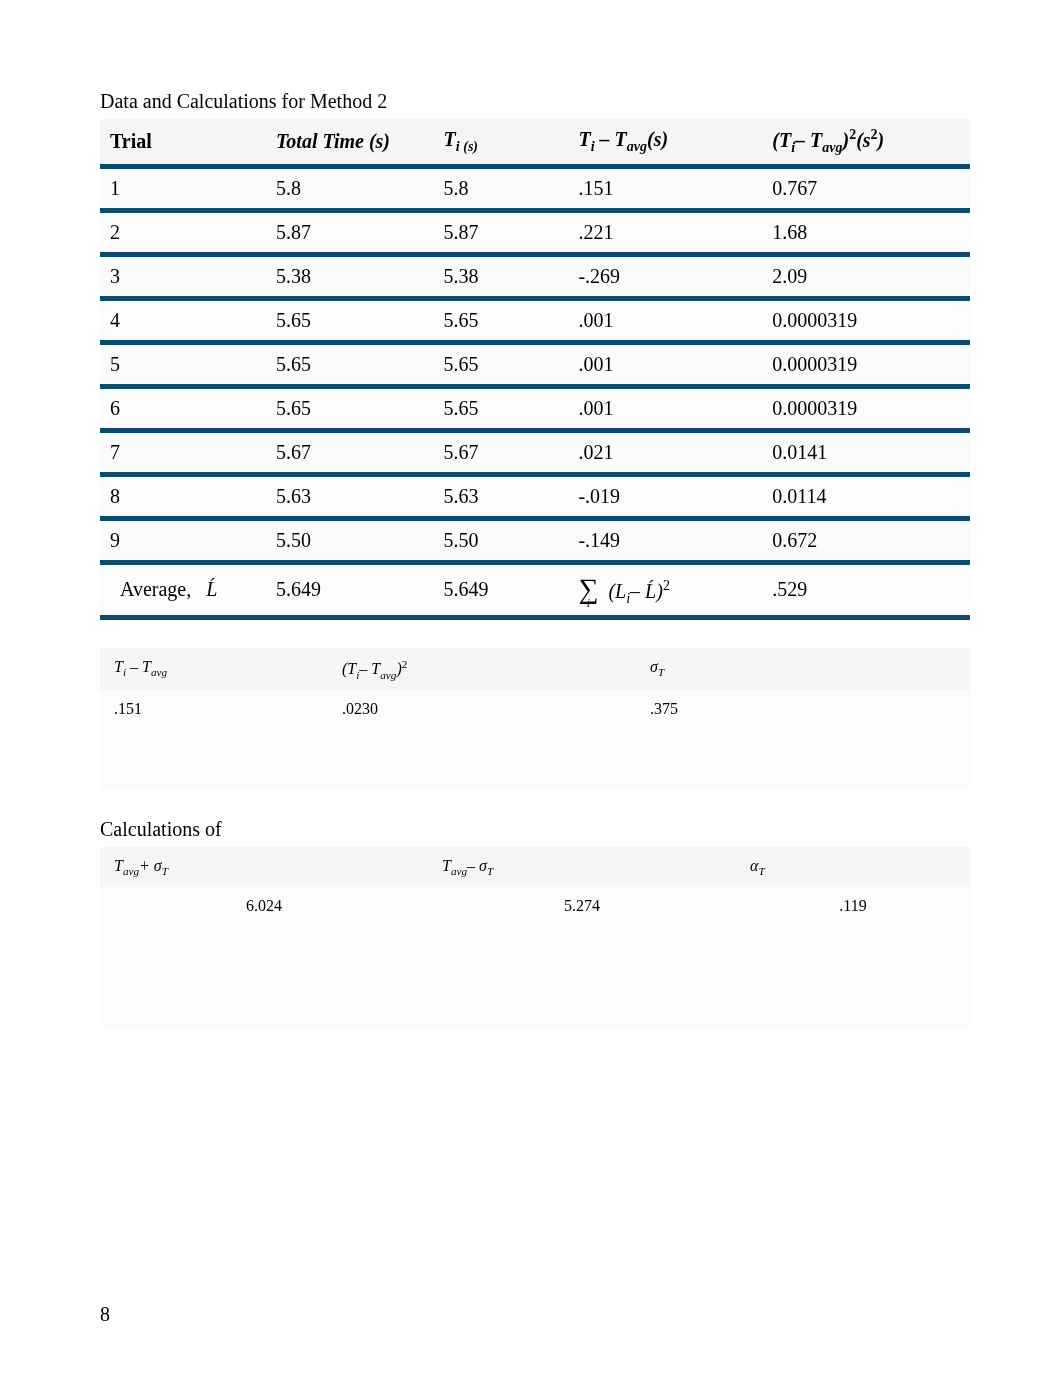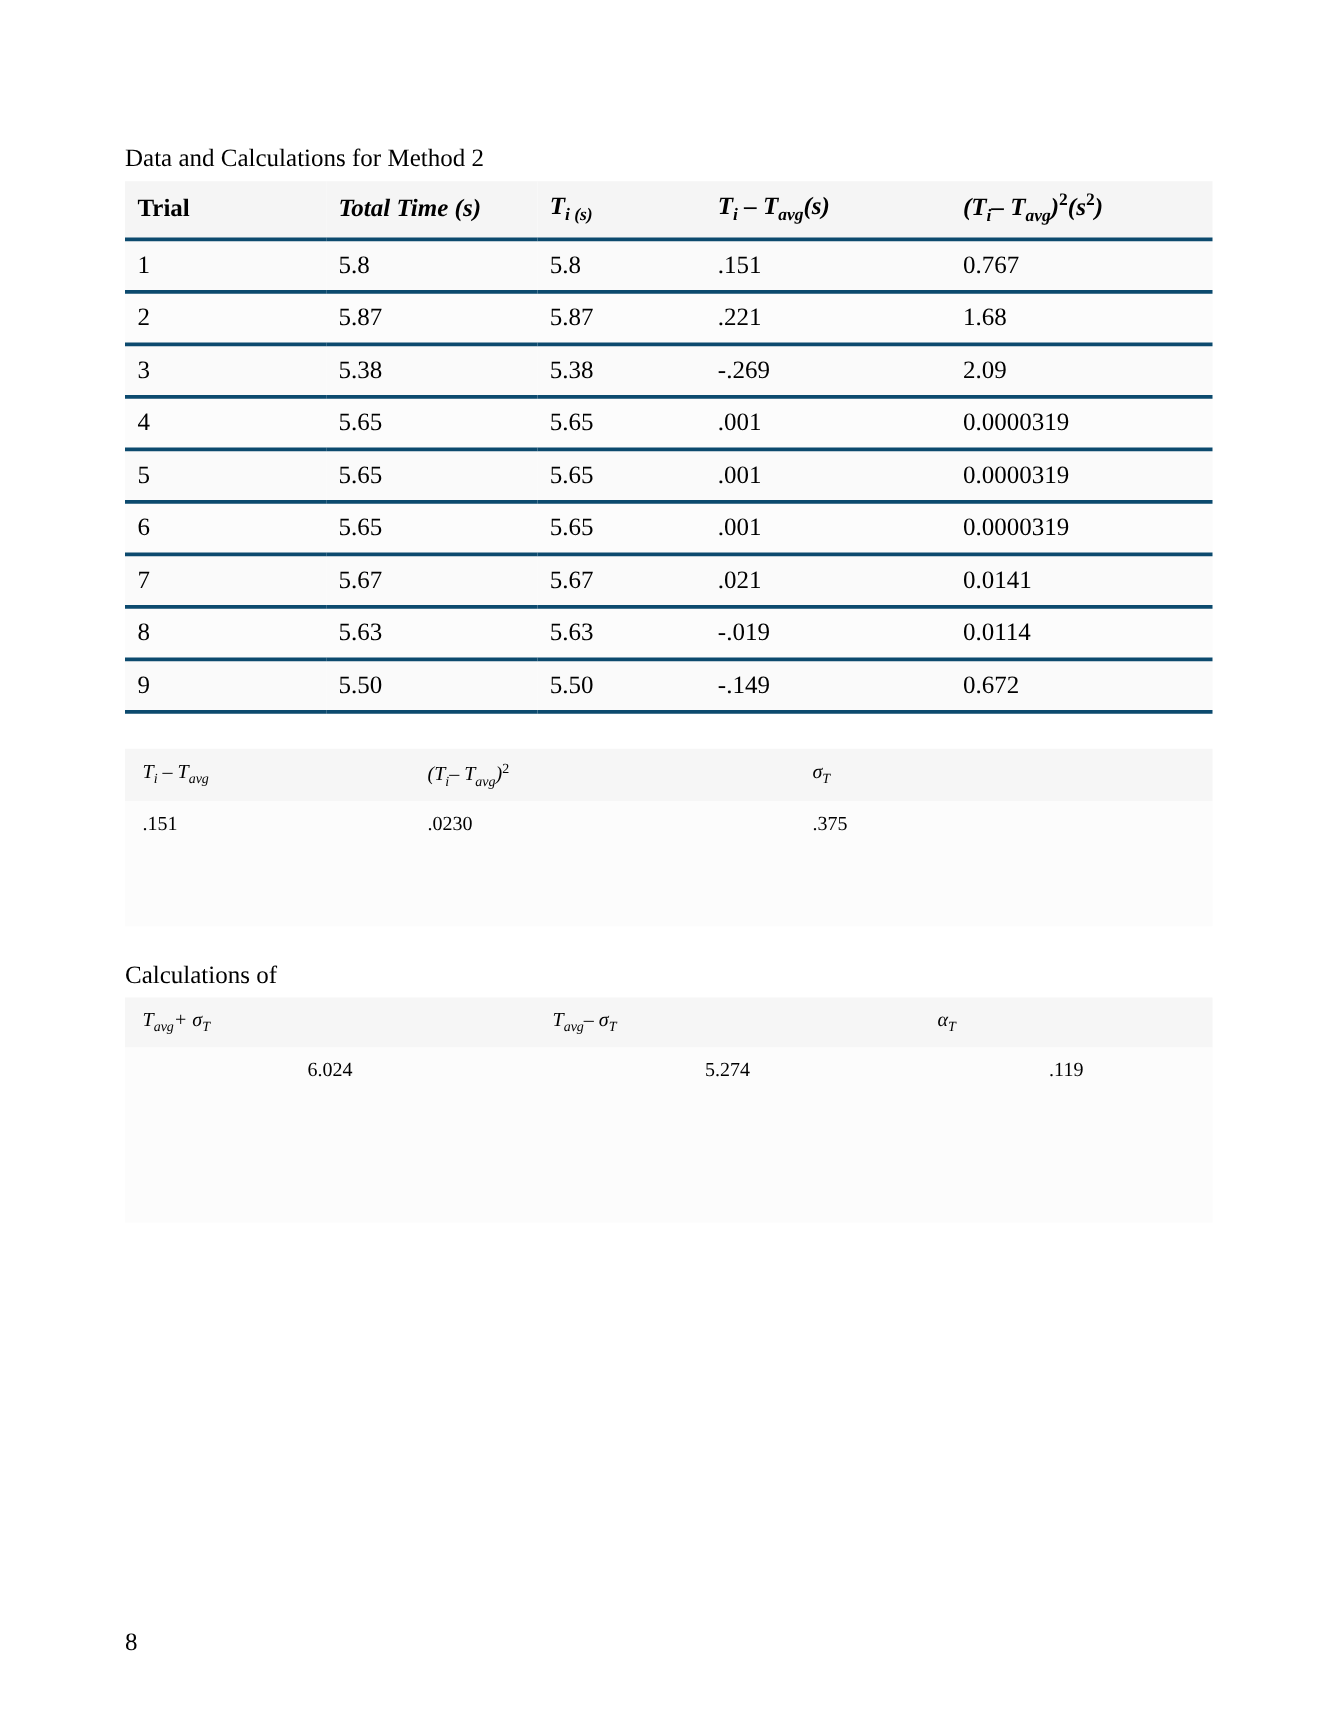--- a/index.html
+++ b/index.html
@@ -6,39 +6,39 @@
     margin: 0;
     padding: 0;
     background: #ffffff;
     font-family: "Times New Roman", Times, serif;
     color: #000;
   }
   .page {
     width: 896px;
     height: 1376px;
     box-sizing: border-box;
-    padding: 116px 80px 40px 100px;
+    padding: 90px 80px 40px 100px;
     position: relative;
   }
   .section-title {
     font-size: 20px;
     margin: 0 0 6px 0;
   }
   table.data {
     border-collapse: collapse;
     width: 870px;
     font-size: 20px;
   }
   table.data th, table.data td {
     padding: 8px 10px;
     text-align: left;
     vertical-align: middle;
   }
   table.data tr {
-    border-bottom: 3px solid #0c4a6e;
+    border-bottom: 5px solid #0c4a6e;
   }
   table.data tbody tr:nth-child(odd) {
     background: #fafafa;
   }
   table.data tbody tr:nth-child(even) {
     background: #fcfcfc;
   }
   table.data thead tr {
     background: #f5f5f5;
   }
@@ -175,20 +175,36 @@
           <td>-.019</td>
           <td>0.0114</td>
         </tr>
       <tr>
           <td class="center">9</td>
           <td class="center">5.50</td>
           <td class="center">5.50</td>
           <td>-.149</td>
           <td>0.672</td>
         </tr>
+      <tr class="avg-row">
+        <td style="text-align:left; padding-left:20px;">
+          <span>Average,</span>
+          &nbsp;&nbsp;<span class="math">Ĺ</span>
+        </td>
+        <td class="center">5.649</td>
+        <td class="center">5.649</td>
+        <td class="center">
+          <span class="sigma-wrap">
+            <span class="sigma-sym">∑</span>
+            <span class="sigma-sub">i</span>
+          </span>
+          &nbsp;<span class="math">(L</span><span class="sub">i</span><span class="math">– Ĺ)</span><span class="sup">2</span>
+        </td>
+        <td>.529</td>
+      </tr>
     </tbody>
   </table>
 
   <div class="spacer"></div>
 
 
   <table class="sample">
     <thead>
       <tr>
         <th class="s1">

